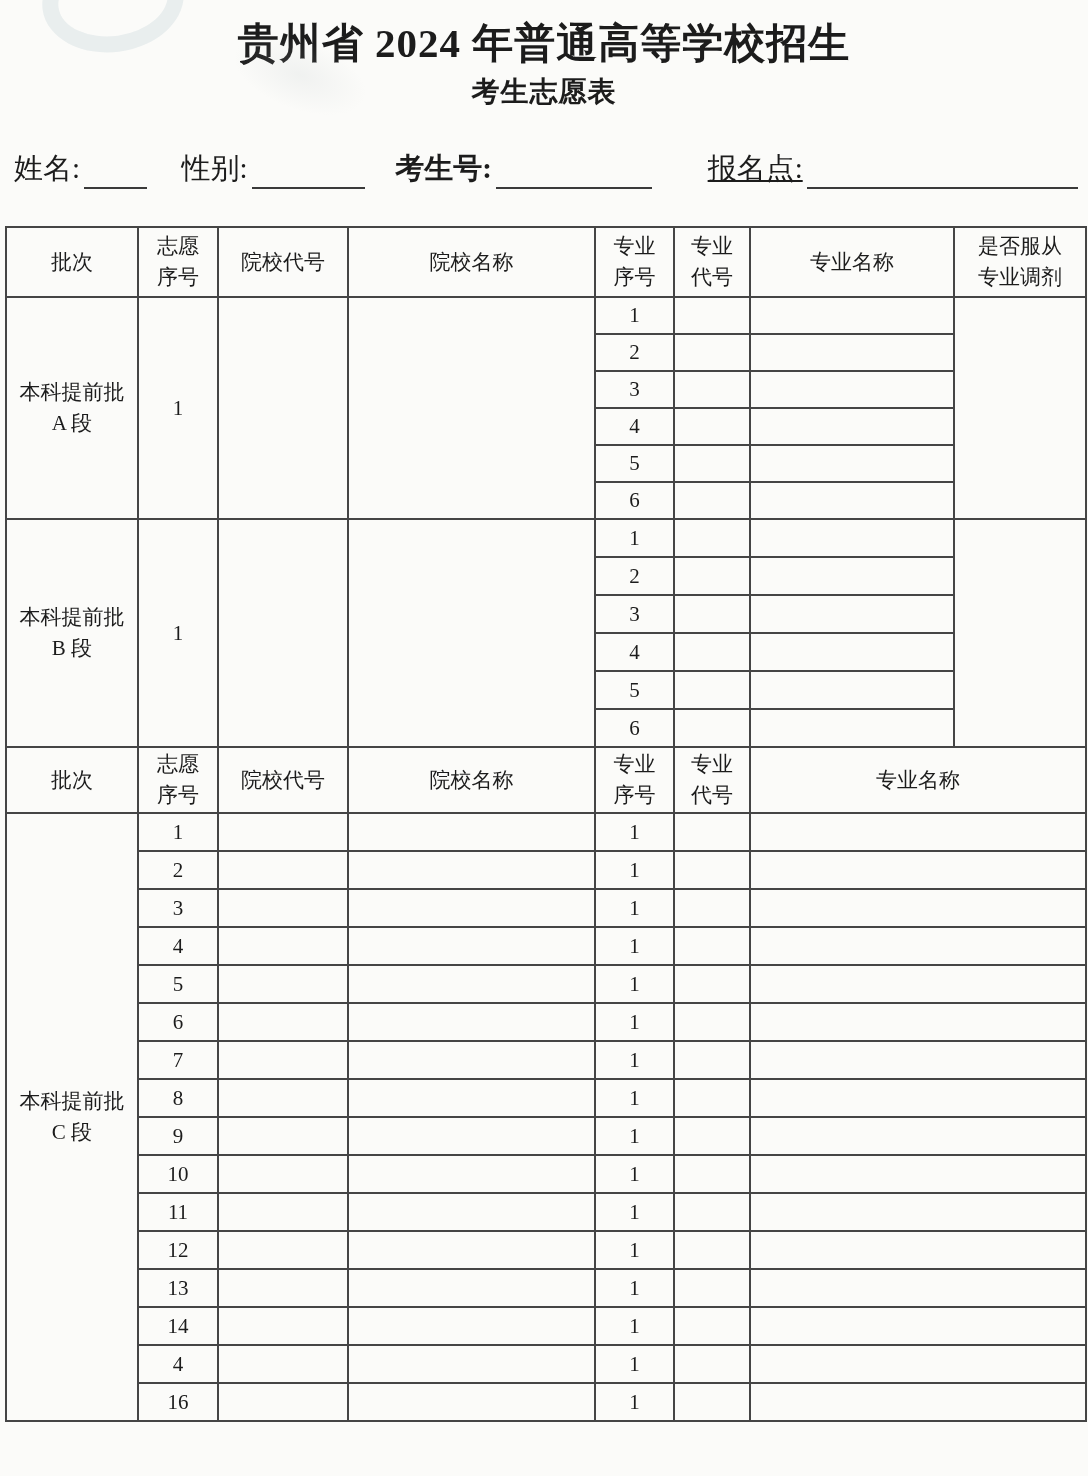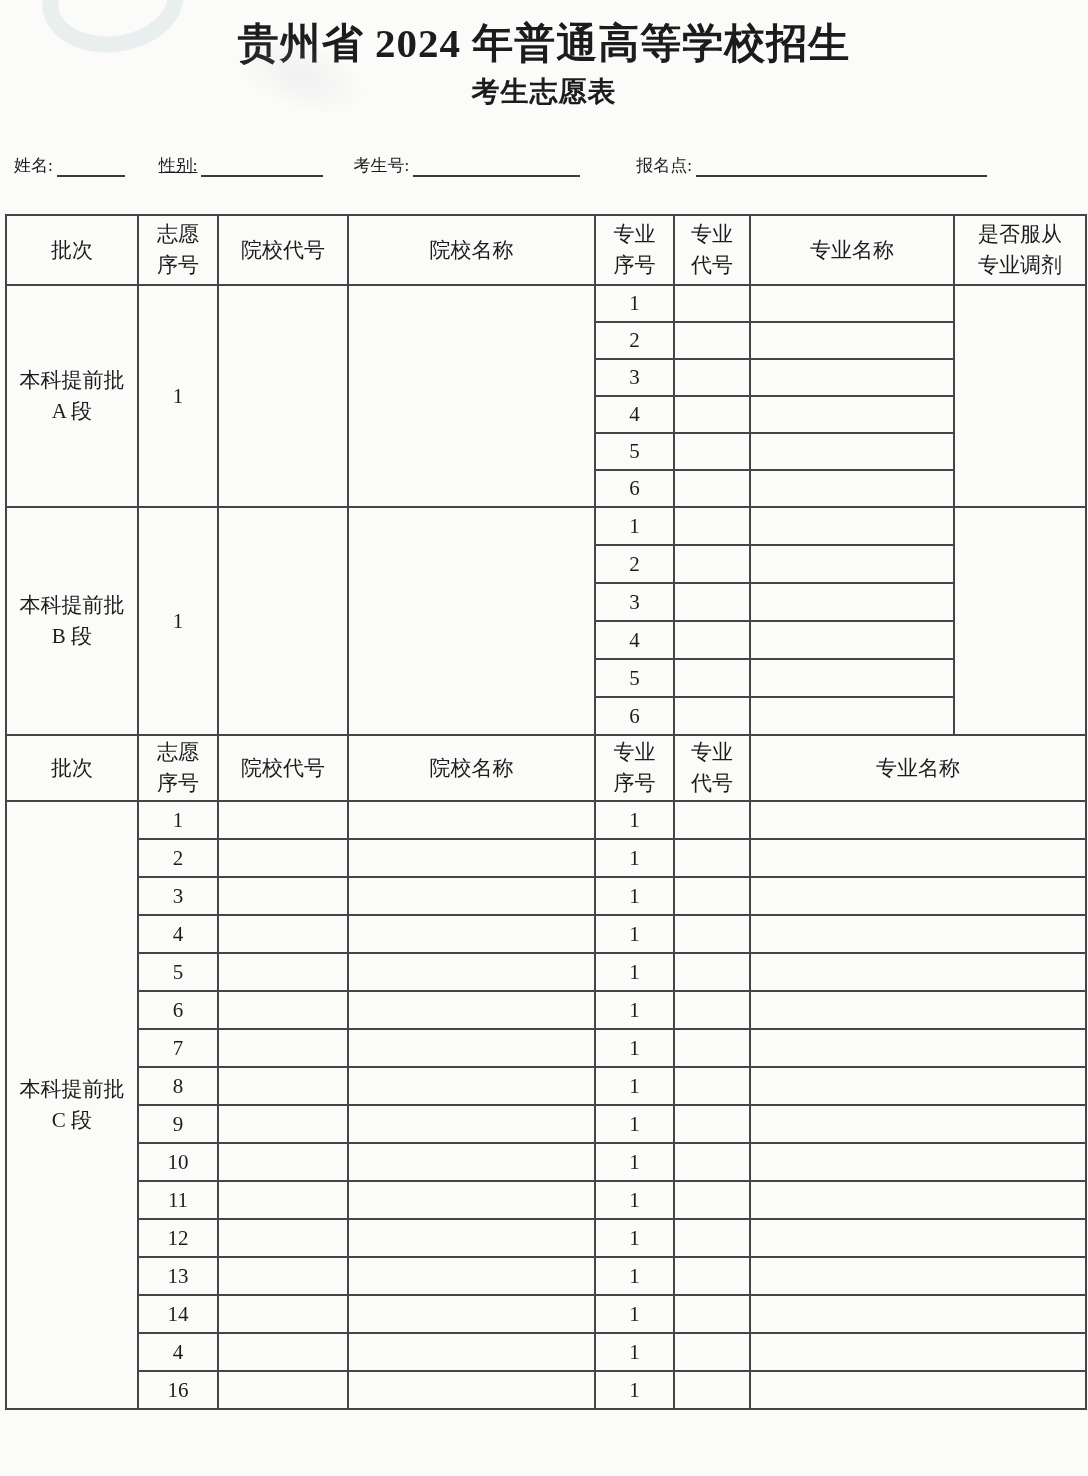--- a/index.html
+++ b/index.html
@@ -24,32 +24,32 @@
     transform:rotate(20deg);
   }
 
   .title{ text-align:center; font-weight:700; letter-spacing:1px; }
   .title-1{ padding-top:20px; font-size:41px; line-height:1.15; }
   .title-2{ margin-top:9px;  font-size:28px; line-height:1.15; }
 
   .form-row{
     margin:41px 10px 4px 14px;
     display:flex; align-items:flex-end;
-    font-size:17px; white-space:nowrap;
+    font-size:29px; white-space:nowrap;
   }
   .blank{
     display:inline-block; height:26px;
     border-bottom:2px solid #3a3a3a;
     margin-left:4px;
   }
   .blank-name{width:68px;}
   .blank-gender{width:122px; }
   .blank-candidate{width:167px;}
   .blank-site{width:291px;}
-  .gap-a{margin-left:34px;text-decoration:underline;} .gap-b{margin-left:30px;} .gap-c{margin-left:56px;}
+  .gap-a{margin-left:34px;} .gap-b{margin-left:30px;font-weight:bold;} .gap-c{margin-left:56px;text-decoration:underline;}
 
   table.vol{
     margin:37px 0 0 5px;
     width:1080px;
     table-layout:fixed;
     border-collapse:collapse;
     background:transparent;
   }
   table.vol td{
     border:2px solid #454545;

